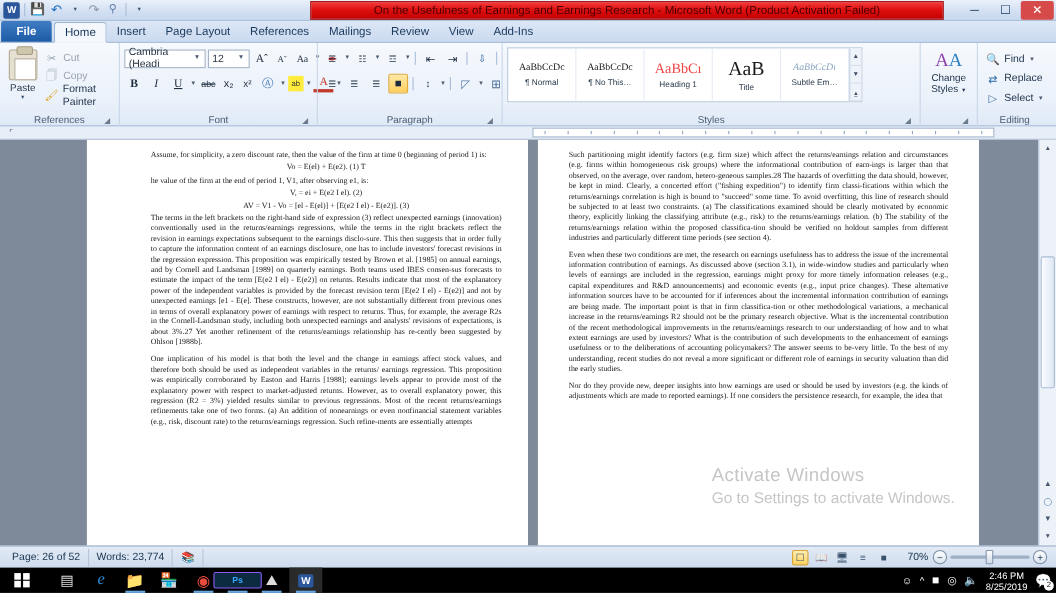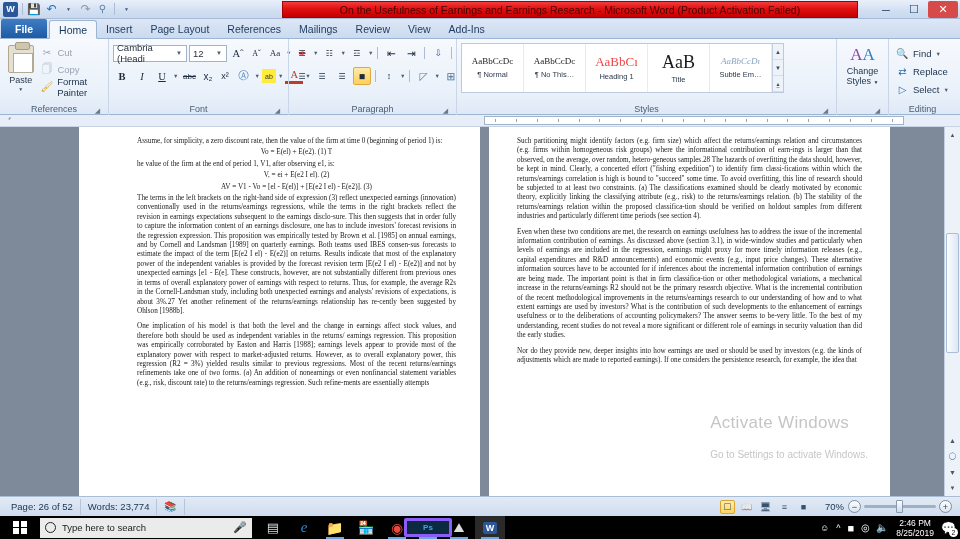--- a/index.html
+++ b/index.html
@@ -181,21 +181,21 @@
               background: linear-gradient(90deg,#fbfdff,#dde7f3); border: 1px solid #a9bdd4; border-radius: 2px; }
   .vs-mini { width: 16px; height: 16px; display: flex; align-items: center; justify-content: center;
              font-size: 7px; color: #46586e; }
 
   
   .watermark {
     position: absolute; right: 92px; bottom: 36px; color: rgba(140,140,140,.5);
     font-family: "Liberation Sans", sans-serif; text-align: left; pointer-events: none;
   }
   .wm1 { font-size: 17px; letter-spacing: .3px; }
-  .wm2 { font-size: 10px; margin-top: 16px; }
+  .wm2 { font-size: 14px; margin-top: 2px; }
 
   
   .statusbar {
     position: absolute; left: 0; bottom: 23px; width: 960px; height: 20px;
     background: linear-gradient(#e2eaf5,#cfdcee); border-top: 1px solid #a9bdd6;
     display: flex; align-items: center; font-size: 9.5px; color: #17344f; padding: 0 4px;
   }
   .sb-item { padding: 0 7px; height: 16px; display: flex; align-items: center; border-right: 1px solid #b6c6da; }
   .sb-right { margin-left: auto; display: flex; align-items: center; gap: 4px; padding-right: 4px; }
   .viewbtn { width: 15px; height: 14px; display: flex; align-items: center; justify-content: center;
@@ -555,43 +555,38 @@
 
   <div class="taskbar">
     <div class="start">
       <div class="winlogo">
           <i></i>
           <i></i>
           <i></i>
           <i></i>
         </div>
     </div>
-    <div class="searchbox">
-      <span class="circ"></span>
-      <span>Type here to search</span>
-      <span class="mic">🎤</span>
-    </div>
     <div class="tb-icons">
       <div class="tbi">
         <span style="color:#dcdcdc;font-size:13px">▤</span>
       </div>
       <div class="tbi">
         <span style="color:#2e8bd6;font-size:15px;font-family:'Liberation Serif',serif;font-style:italic">e</span>
       </div>
       <div class="tbi running">
         <span style="color:#f0c040;font-size:14px">📁</span>
       </div>
       <div class="tbi">
         <span style="color:#e8e8e8;font-size:13px">🏪</span>
       </div>
       <div class="tbi running">
         <span style="font-size:14px;color:#e84b3c">◉</span>
       </div>
       <div class="tbi running">
-        <span style="background:#0c2a40;color:#31a8ff;font-size:8px;font-weight:bold;padding:2px 16px;border:3px solid #8b5cf6;border-radius:2px">Ps</span>
+        <span style="background:#0c2a40;color:#31a8ff;font-size:8px;font-weight:bold;padding:2px 16px;border:1px solid #8b5cf6;border-radius:2px">Ps</span>
       </div>
       <div class="tbi running">
         <span style="color:#dddddd;font-size:13px">⛰</span>
       </div>
       <div class="tbi running" style="background:#2a2a2a">
         <span style="background:#2b579a;color:#fff;font-size:9px;font-weight:bold;padding:1px 3px;border-radius:2px">W</span>
       </div>
     </div>
 
     <div class="tray">

